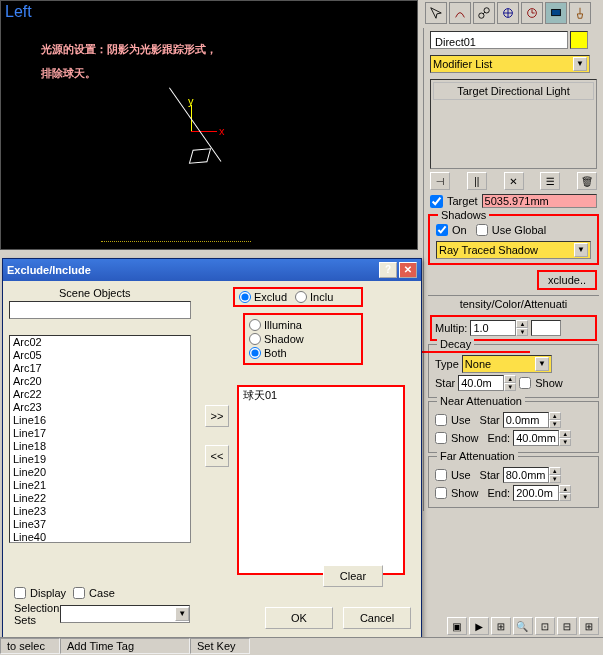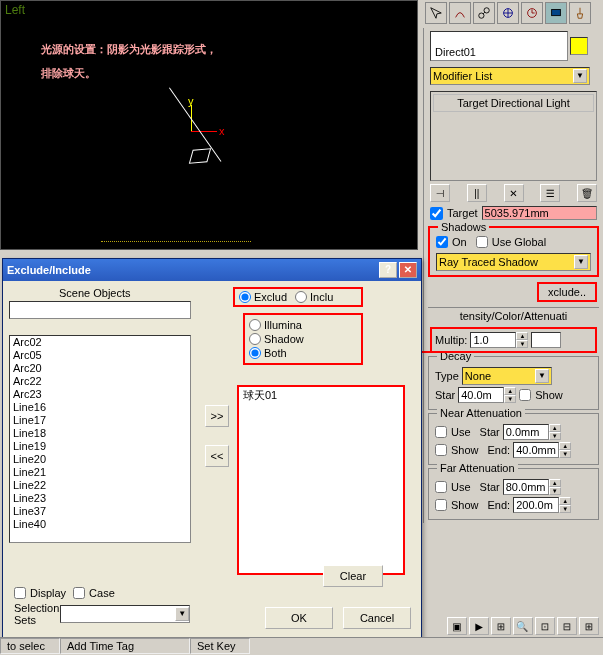--- a/index.html
+++ b/index.html
@@ -1,39 +1,39 @@
 <!DOCTYPE html>
 <html><head>
 <meta charset="utf-8">
 <style>
   * { box-sizing: border-box; margin: 0; padding: 0; font-family: "Microsoft Sans Serif", Tahoma, sans-serif; font-size: 11px; }
   body { background: #d4d0c8; width: 603px; height: 655px; overflow: hidden; position: relative; }
 
   
   .viewport-region { position: absolute; left: 0; top: 0; width: 418px; height: 250px; background: #000; border: 1px solid #555; }
-  .viewport-label { position: absolute; left: 4px; top: 2px; color: #4d7c0f; font-size: 12px; }
+  .viewport-label { position: absolute; left: 4px; top: 2px; color: #3b82f6; font-size: 16px; }
   .annotation-text { position: absolute; left: 40px; top: 36px; color: #fca5a5; font-size: 16px; font-weight: bold; line-height: 24px; }
   .gizmo { position: absolute; left: 190px; top: 130px; }
   .axis-y { position: absolute; width: 1px; height: 26px; background: #ff0; top: -26px; left: 0; }
   .axis-y-label { position: absolute; color: #ff0; top: -36px; left: -3px; font-size: 11px; }
   .axis-x { position: absolute; width: 26px; height: 1px; background: #f00; top: 0; left: 0; }
   .axis-x-label { position: absolute; color: #f00; top: -6px; left: 28px; font-size: 11px; }
   .light-icon { position: absolute; left: 190px; top: 148px; width: 18px; height: 14px; border: 1px solid #fff; transform: skewX(-20deg) rotate(-5deg); }
   .light-ray { position: absolute; left: 130px; top: 160px; width: 90px; height: 1px; background: #fff; transform: rotate(55deg); transform-origin: right; }
   .ground-line { position: absolute; left: 100px; top: 240px; width: 150px; height: 1px; border-top: 1px dotted #baa50f; }
 
   
   .top-toolbar { position: absolute; right: 0; top: 0; width: 180px; height: 26px; background: #d4d0c8; display: flex; gap: 2px; padding: 2px; }
   .tool-btn { width: 22px; height: 22px; background: #d4d0c8; border: 1px solid #888; display: flex; align-items: center; justify-content: center; font-size: 12px; }
   .tool-btn svg { width: 14px; height: 14px; }
 
   
   .command-panel { position: absolute; right: 0; top: 28px; width: 180px; background: #d4d0c8; border-left: 1px solid #888; }
   .panel-row { padding: 3px 6px; }
-  .text-input { background: #fff; border: 1px inset #888; padding: 14px 4px; width: 138px; height: 18px; display: inline-block; vertical-align: middle; }
+  .text-input { background: #fff; border: 1px inset #888; padding: 4px 4px; width: 138px; height: 18px; display: inline-block; vertical-align: middle; }
   .color-swatch { display: inline-block; width: 18px; height: 18px; background: #ffff00; border: 1px inset #888; vertical-align: middle; margin-left: 2px; }
   .dropdown { background: #fde047; border: 1px inset #888; padding: 1px 2px; width: 160px; height: 18px; display: flex; justify-content: space-between; align-items: center; }
   .dropdown-arrow { width: 14px; height: 14px; background: #d4d0c8; border: 1px outset #fff; text-align: center; line-height: 12px; font-size: 8px; }
   .stack-list { margin: 3px 6px; height: 90px; background: #d4d0c8; border: 1px inset #888; padding: 2px; }
   .stack-item { background: #d4d0c8; padding: 2px 4px; text-align: center; border: 1px solid #bbb; }
   .stack-toolbar { margin: 3px 6px; display: flex; gap: 3px; justify-content: space-between; }
   .mini-btn { width: 20px; height: 18px; background: #d4d0c8; border: 1px outset #fff; font-size: 10px; display: flex; align-items: center; justify-content: center; }
 
   
   .rollout { margin: 3px 4px; border: 1px solid #888; background: #d4d0c8; position: relative; }
@@ -318,20 +318,21 @@
       <div class="dlg-title-btn">?</div>
       <div class="dlg-title-btn dlg-close">✕</div>
     </div>
   </div>
   <div class="dlg-body">
     <span class="scene-label">Scene Objects</span>
     <div class="search-box"></div>
     <div class="listbox" id="scene-list">
         <div class="item">Arc02</div>
         <div class="item">Arc05</div>
+        <div class="item">Arc17</div>
         <div class="item">Arc20</div>
         <div class="item">Arc22</div>
         <div class="item">Arc23</div>
         <div class="item">Line16</div>
         <div class="item">Line17</div>
         <div class="item">Line18</div>
         <div class="item">Line19</div>
         <div class="item">Line20</div>
         <div class="item">Line21</div>
         <div class="item">Line22</div>

